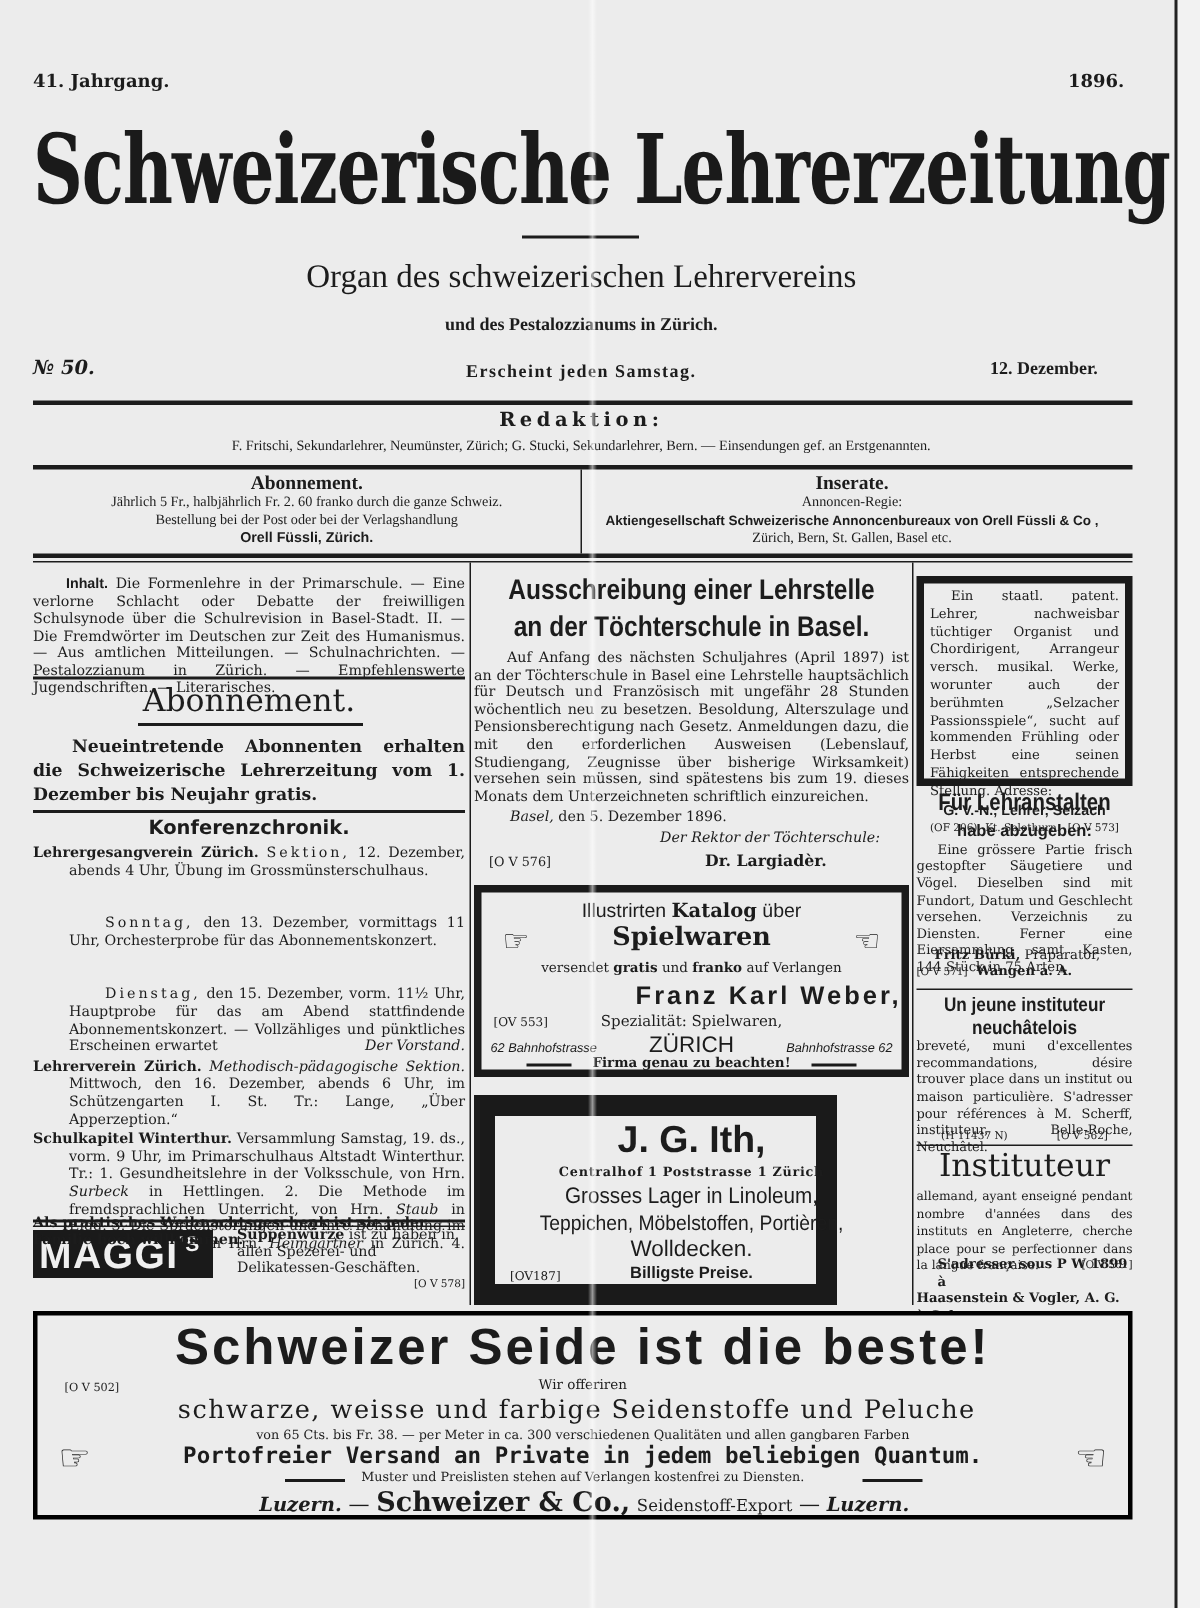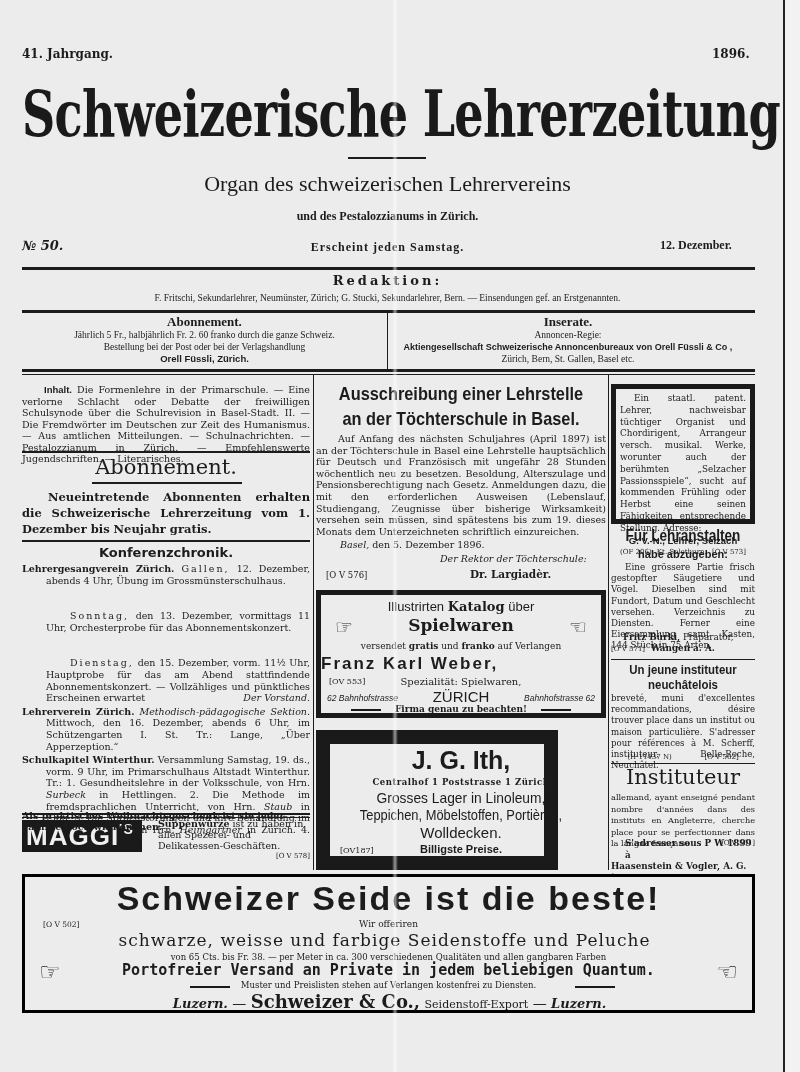--- a/index.html
+++ b/index.html
@@ -51,21 +51,21 @@
   .aus-body { left: 316px; top: 433px; width: 290px; font-size: 9.5px; line-height: 11.6px; text-align: justify; text-indent: 22px; }
   .aus-date { left: 340px; top: 539px; font-size: 9.5px; }
   .aus-sign1 { left: 440px; top: 553px; font-size: 9.5px; font-style: italic; }
   .aus-code { left: 326px; top: 570px; font-size: 8.5px; }
   .aus-sign2 { left: 470px; top: 568px; font-size: 10.5px; font-weight: bold; }
 
   .spiel { left: 316px; top: 590px; width: 290px; height: 128px; border: 5px solid #1a1a1a; background: #ececec; }
   .spiel .l1 { position: absolute; left: 0; width: 280px; top: 4px; text-align: center; font-size: 13px; font-family: "Liberation Sans", sans-serif; }
   .spiel .l2 { position: absolute; left: 0; width: 280px; top: 20px; text-align: center; font-size: 17px; font-weight: bold; font-family: "DejaVu Serif", serif; }
   .spiel .l3 { position: absolute; left: 0; width: 280px; top: 46px; text-align: center; font-size: 9px; }
-  .spiel .l4 { position: absolute; left: 0; width: 280px; top: 59px; text-align: left; font-size: 17px; font-weight: bold; letter-spacing: 2px; font-family: "Liberation Sans", sans-serif; }
+  .spiel .l4 { position: absolute; left: 0; width: 280px; top: 59px; text-align: right; font-size: 17px; font-weight: bold; letter-spacing: 2px; font-family: "Liberation Sans", sans-serif; }
   .spiel .l5 { position: absolute; left: 8px; top: 82px; font-size: 8px; }
   .spiel .l6 { position: absolute; left: 0; width: 280px; top: 81px; text-align: center; font-size: 10px; }
   .spiel .l7a { position: absolute; left: 6px; top: 98px; font-size: 8.5px; font-style: italic; font-family: "Liberation Sans", sans-serif; }
   .spiel .l7b { position: absolute; left: 0; width: 280px; top: 93px; text-align: center; font-size: 15px; font-family: "Liberation Sans", sans-serif; }
   .spiel .l7c { position: absolute; right: 6px; top: 98px; font-size: 8.5px; font-style: italic; font-family: "Liberation Sans", sans-serif; }
   .spiel .l8 { position: absolute; left: 0; width: 280px; top: 109px; text-align: center; font-size: 9px; font-weight: bold; }
   .spiel .bar { position: absolute; top: 114px; height: 2px; width: 30px; background: #1a1a1a; }
   .hand { position: absolute; font-size: 20px; line-height: 20px; }
 
   .ith { left: 316px; top: 730px; width: 242px; height: 140px; border: 14px solid #1a1a1a; background: #ececec; }
@@ -151,21 +151,21 @@
   <div class="rule" style="left:22px; top:451px; width:288px; height:2px;"></div>
   <div class="abs abo-title">Abonnement.</div>
   <div class="rule" style="left:92px; top:482px; width:150px; height:2px;"></div>
   <div class="abs abo-text">Neueintretende Abonnenten erhalten die Schweizerische Lehrerzeitung vom 1. Dezember bis Neujahr gratis.</div>
   <div class="rule" style="left:22px; top:540px; width:288px; height:2px;"></div>
   <div class="abs konf-title">Konferenzchronik.</div>
 
   <div class="abs konf">
     <div class="entry">
       <span class="b">Lehrergesangverein Zürich.</span>
-      <span class="spaced">Gallen,</span>
+      <span class="spaced">Sektion,</span>
       <span>12. Dezember, abends 4 Uhr, Übung im Grossmünsterschulhaus.</span>
     </div>
     <div class="sub">
       <span class="spaced">Sonntag,</span>
       <span>den 13. Dezember, vormittags 11 Uhr, Orchesterprobe für das Abonnementskonzert.</span>
     </div>
     <div class="sub" style="margin-bottom:2px;">
       <span class="spaced">Dienstag,</span>
       <span>den 15. Dezember, vorm. 11½ Uhr, Hauptprobe für das am Abend stattfindende Abonnementskonzert. — Vollzähliges und pünktliches Erscheinen erwartet</span>
       <span class="right">Der Vorstand.</span>

